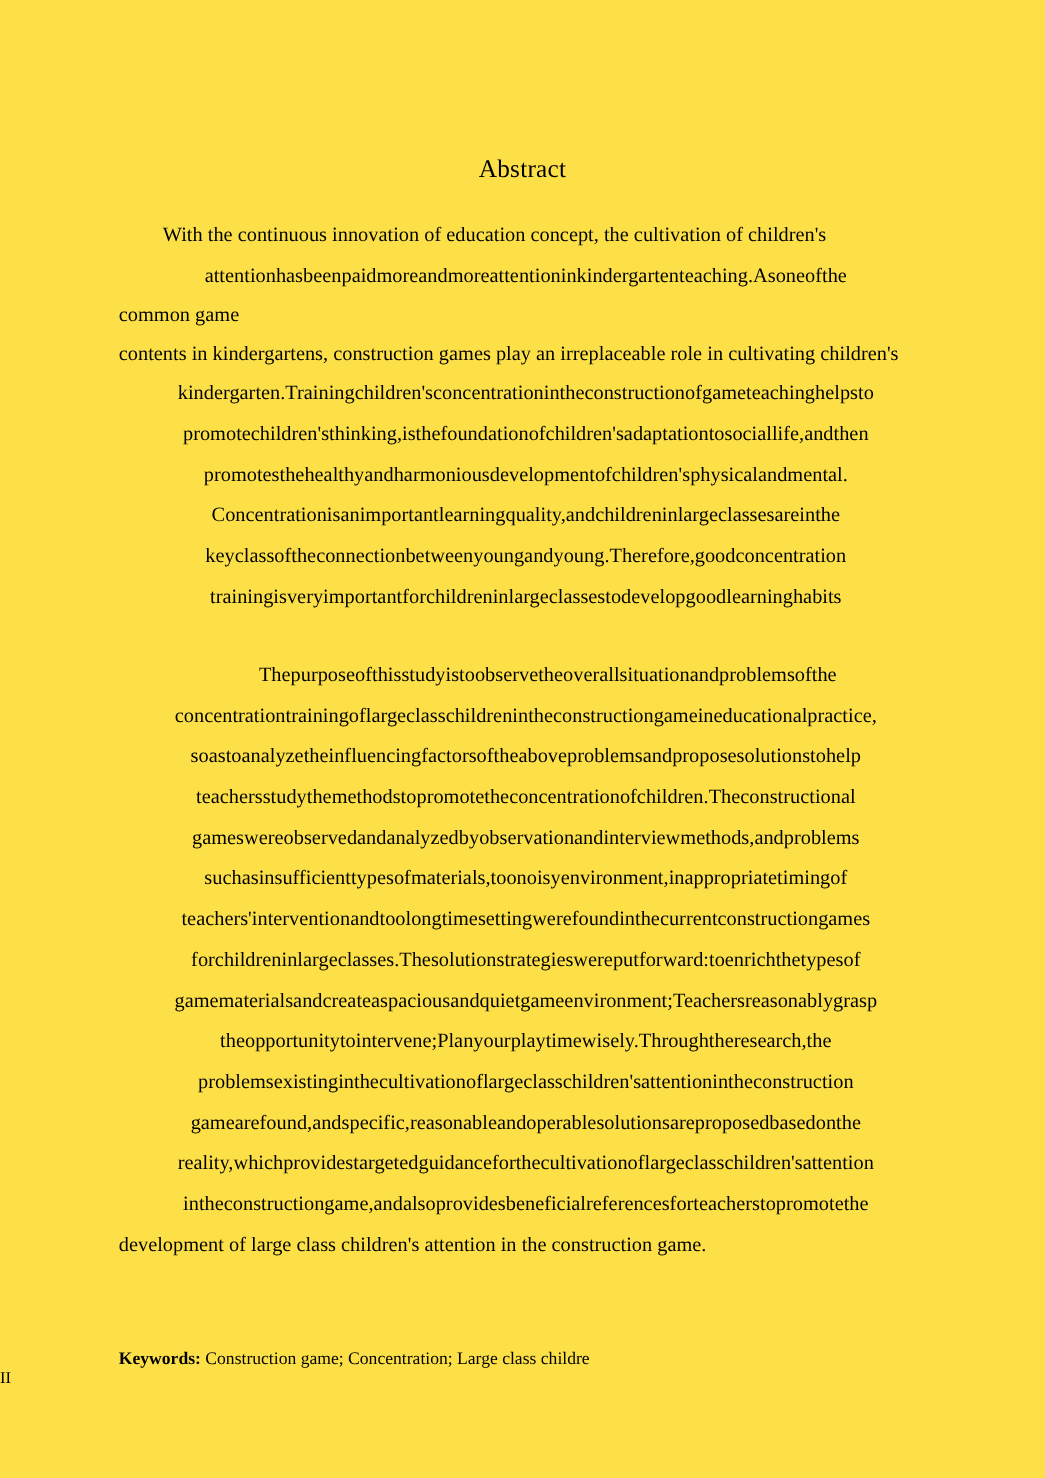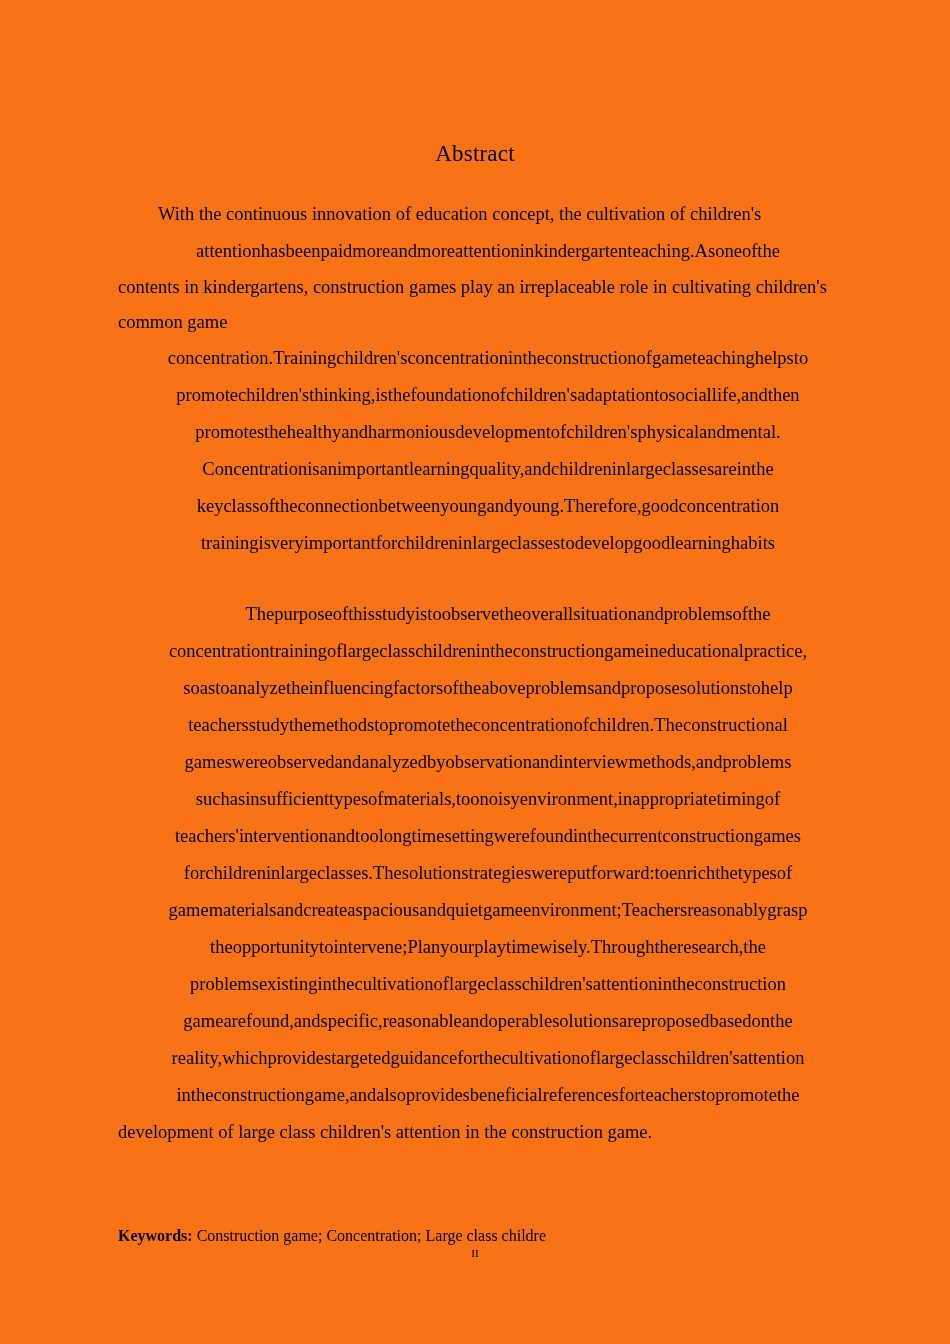--- a/index.html
+++ b/index.html
@@ -4,21 +4,21 @@
 <style>
   html, body {
     margin: 0;
     padding: 0;
     background: #ffffff;
   }
   .page {
     position: relative;
     width: 950px;
     height: 1344px;
-    background: #f97316;
+    background: #fde047;
     font-family: "Liberation Serif", "DejaVu Serif", serif;
     color: #000000;
     overflow: hidden;
   }
 
   
   .doc-title {
     position: absolute;
     left: 0;
     top: 124px;
@@ -26,21 +26,21 @@
     text-align: center;
     font-size: 23px;
     line-height: 30px;
     font-weight: normal;
     letter-spacing: 0.2px;
   }
 
   
   .body-block {
     position: absolute;
-    left: 118px;
+    left: 108px;
     top: 196px;
     width: 740px;
   }
 
   .para {
     margin: 0;
     font-size: 18.5px;
   }
   
   .jline {
@@ -78,40 +78,40 @@
   .kw-label {
     font-weight: bold;
   }
 
   
   .page-number {
     position: absolute;
     left: 0;
     top: 1243px;
     width: 950px;
-    text-align: center;
-    font-size: 11px;
+    text-align: left;
+    font-size: 15px;
     line-height: 20px;
   }
 </style>
 </head>
 <body>
 
 <div class="page">
 
   <h1 class="doc-title">Abstract</h1>
 
   <div class="body-block">
 
     <div class="para" id="para-1">
         <div class="jline free"><span class="lead"></span><span class="w">With the continuous innovation of education concept, the cultivation of children's</span></div>
         <div class="jline"><span class="w">attention</span><span class="w">has</span><span class="w">been</span><span class="w">paid</span><span class="w">more</span><span class="w">and</span><span class="w">more</span><span class="w">attention</span><span class="w">in</span><span class="w">kindergarten</span><span class="w">teaching.</span><span class="w">As</span><span class="w">one</span><span class="w">of</span><span class="w">the</span></div>
+        <div class="jline tight free"><span class="w">common game</span></div>
         <div class="jline tight free"><span class="w">contents in kindergartens, construction games play an irreplaceable role in cultivating children's</span></div>
-        <div class="jline tight free"><span class="w">common game</span></div>
-        <div class="jline"><span class="w">concentration.</span><span class="w">Training</span><span class="w">children's</span><span class="w">concentration</span><span class="w">in</span><span class="w">the</span><span class="w">construction</span><span class="w">of</span><span class="w">game</span><span class="w">teaching</span><span class="w">helps</span><span class="w">to</span></div>
+        <div class="jline"><span class="w">kindergarten.</span><span class="w">Training</span><span class="w">children's</span><span class="w">concentration</span><span class="w">in</span><span class="w">the</span><span class="w">construction</span><span class="w">of</span><span class="w">game</span><span class="w">teaching</span><span class="w">helps</span><span class="w">to</span></div>
         <div class="jline"><span class="w">promote</span><span class="w">children's</span><span class="w">thinking,</span><span class="w">is</span><span class="w">the</span><span class="w">foundation</span><span class="w">of</span><span class="w">children's</span><span class="w">adaptation</span><span class="w">to</span><span class="w">social</span><span class="w">life,</span><span class="w">and</span><span class="w">then</span></div>
         <div class="jline"><span class="w">promotes</span><span class="w">the</span><span class="w">healthy</span><span class="w">and</span><span class="w">harmonious</span><span class="w">development</span><span class="w">of</span><span class="w">children's</span><span class="w">physical</span><span class="w">and</span><span class="w">mental.</span></div>
         <div class="jline"><span class="w">Concentration</span><span class="w">is</span><span class="w">an</span><span class="w">important</span><span class="w">learning</span><span class="w">quality,</span><span class="w">and</span><span class="w">children</span><span class="w">in</span><span class="w">large</span><span class="w">classes</span><span class="w">are</span><span class="w">in</span><span class="w">the</span></div>
         <div class="jline"><span class="w">key</span><span class="w">class</span><span class="w">of</span><span class="w">the</span><span class="w">connection</span><span class="w">between</span><span class="w">young</span><span class="w">and</span><span class="w">young.</span><span class="w">Therefore,</span><span class="w">good</span><span class="w">concentration</span></div>
         <div class="jline"><span class="w">training</span><span class="w">is</span><span class="w">very</span><span class="w">important</span><span class="w">for</span><span class="w">children</span><span class="w">in</span><span class="w">large</span><span class="w">classes</span><span class="w">to</span><span class="w">develop</span><span class="w">good</span><span class="w">learning</span><span class="w">habits</span></div>
       </div>
 
     <div class="gap"></div>
 
     <div class="para" id="para-2">

